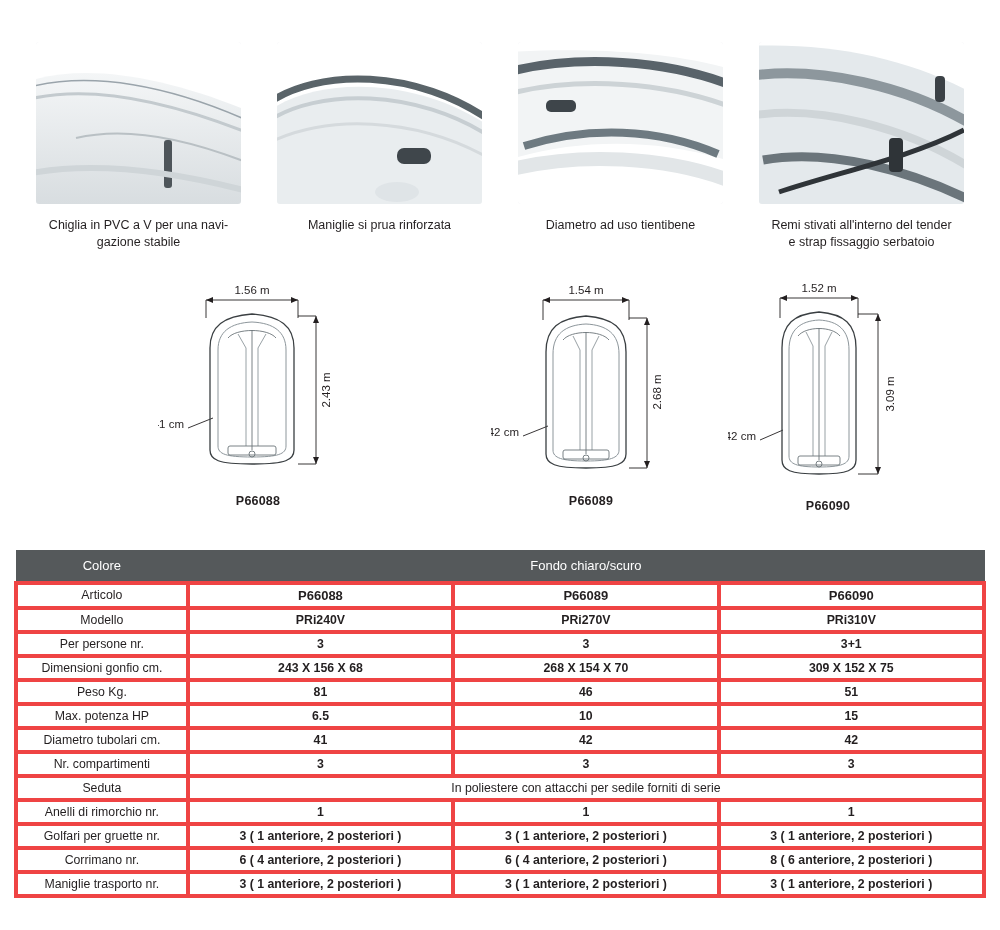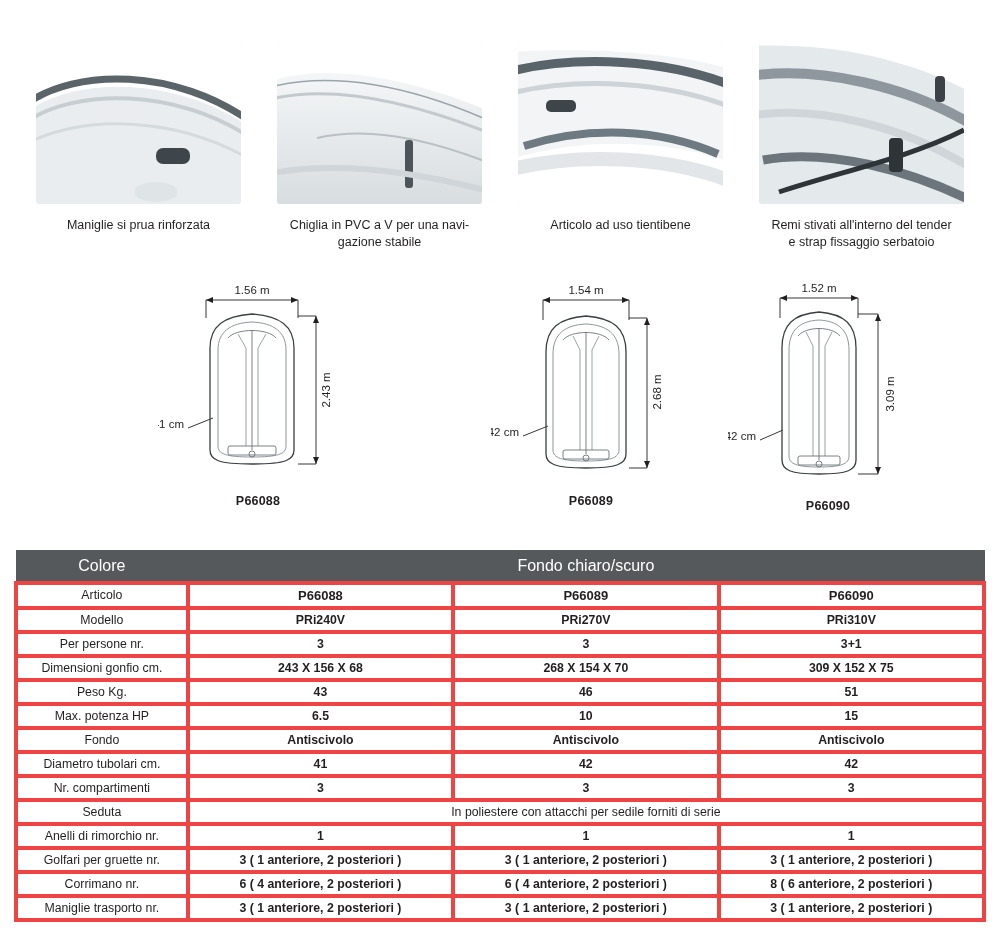--- a/index.html
+++ b/index.html
@@ -66,52 +66,37 @@
     border: 4px solid #ef4444;
     padding: 3px 4px;
     text-align: center;
     height: 22px;
     color: #231f20;
   }
   .spec-table tr.head td {
     background: #55595b;
     color: #ffffff;
     border: 1px solid #55595b;
-    font-size: 16px;
+    font-size: 13px;
     height: 32px;
   }
   .spec-table td.label {
     width: 172px;
     background: #ffffff;
   }
   .spec-table tr.head td.label { background: #55595b; }
   .spec-table td.val { width: 266px; font-weight: bold; }
   .spec-table tr.codes td.val { font-weight: bold; font-size: 13px; }
 </style>
 </head>
 <body>
 
 <div class="page">
 
   <div class="photos">
-
-    <div class="photo-cell">
-      <div class="photo">
-        <svg viewBox="0 0 205 162" preserveAspectRatio="none">
-          <rect width="205" height="162" fill="#ffffff"></rect>
-          <path d="M-10,70 C40,34 140,34 215,86 L215,162 L-10,162 Z" fill="#e9edef"></path>
-          <path d="M-10,62 C40,26 140,26 215,80" fill="none" stroke="#5a6469" stroke-width="7"></path>
-          <path d="M-10,80 C40,46 140,46 215,96" fill="none" stroke="#c7ced2" stroke-width="4"></path>
-          <path d="M-10,102 C45,72 140,74 215,118" fill="none" stroke="#d5dadd" stroke-width="3"></path>
-          <rect x="120" y="106" width="34" height="16" rx="7" fill="#3f464b"></rect>
-          <ellipse cx="120" cy="150" rx="22" ry="10" fill="#dfe4e7"></ellipse>
-        </svg>
-      </div>
-      <div class="photo-caption">Maniglie si prua rinforzata</div>
-    </div>
 
     <div class="photo-cell">
       <div class="photo">
         <svg viewBox="0 0 205 162" preserveAspectRatio="none">
           <defs>
             <linearGradient id="g1" x1="0" y1="0" x2="0" y2="1">
               <stop offset="0" stop-color="#f4f6f7"></stop>
                 <stop offset="1" stop-color="#d8dde0"></stop>
             </linearGradient>
           </defs>
@@ -124,30 +109,45 @@
           <path d="M-10,132 C60,118 140,130 215,150" fill="none" stroke="#cfd5d8" stroke-width="6"></path>
         </svg>
       </div>
       <div class="photo-caption">Chiglia in PVC a V per una navi-<br>gazione stabile</div>
     </div>
 
     <div class="photo-cell">
       <div class="photo">
         <svg viewBox="0 0 205 162" preserveAspectRatio="none">
           <rect width="205" height="162" fill="#ffffff"></rect>
+          <path d="M-10,70 C40,34 140,34 215,86 L215,162 L-10,162 Z" fill="#e9edef"></path>
+          <path d="M-10,62 C40,26 140,26 215,80" fill="none" stroke="#5a6469" stroke-width="7"></path>
+          <path d="M-10,80 C40,46 140,46 215,96" fill="none" stroke="#c7ced2" stroke-width="4"></path>
+          <path d="M-10,102 C45,72 140,74 215,118" fill="none" stroke="#d5dadd" stroke-width="3"></path>
+          <rect x="120" y="106" width="34" height="16" rx="7" fill="#3f464b"></rect>
+          <ellipse cx="120" cy="150" rx="22" ry="10" fill="#dfe4e7"></ellipse>
+        </svg>
+      </div>
+      <div class="photo-caption">Maniglie si prua rinforzata</div>
+    </div>
+
+    <div class="photo-cell">
+      <div class="photo">
+        <svg viewBox="0 0 205 162" preserveAspectRatio="none">
+          <rect width="205" height="162" fill="#ffffff"></rect>
           <path d="M-10,10 C60,6 150,8 215,28 L215,120 C140,96 60,96 -10,118 Z" fill="#f2f4f5"></path>
           <path d="M-10,30 C60,12 150,18 215,44" fill="none" stroke="#59636a" stroke-width="9"></path>
           <path d="M-10,52 C60,34 150,40 215,66" fill="none" stroke="#cdd3d6" stroke-width="5"></path>
           <path d="M6,104 C70,84 140,86 200,112" fill="none" stroke="#6e7a81" stroke-width="8"></path>
           <path d="M-10,128 C60,110 150,114 215,140" fill="none" stroke="#e2e6e8" stroke-width="14"></path>
           <rect x="28" y="58" width="30" height="12" rx="5" fill="#3e454a"></rect>
           <rect x="150" y="150" width="0" height="0"></rect>
         </svg>
       </div>
-      <div class="photo-caption">Articolo ad uso tientibene</div>
+      <div class="photo-caption">Diametro ad uso tientibene</div>
     </div>
 
     <div class="photo-cell">
       <div class="photo">
         <svg viewBox="0 0 205 162" preserveAspectRatio="none">
           <rect width="205" height="162" fill="#ffffff"></rect>
           <path d="M-10,4 C70,0 150,16 215,52 L215,162 L-10,162 Z" fill="#e4e9ec"></path>
           <path d="M-10,34 C60,24 150,44 215,84" fill="none" stroke="#8d979d" stroke-width="10"></path>
           <path d="M-10,74 C60,62 150,86 215,128" fill="none" stroke="#cfd5d8" stroke-width="8"></path>
           <path d="M4,118 C70,106 150,128 215,160" fill="none" stroke="#6b757b" stroke-width="9"></path>
@@ -285,37 +285,31 @@
         <td class="val">3+1</td>
       </tr>
       <tr>
         <td class="label">Dimensioni gonfio cm.</td>
         <td class="val">243 X 156 X 68</td>
         <td class="val">268 X 154 X 70</td>
         <td class="val">309 X 152 X 75</td>
       </tr>
       <tr>
         <td class="label">Peso Kg.</td>
-        <td class="val">43</td>
+        <td class="val">81</td>
         <td class="val">46</td>
         <td class="val">51</td>
       </tr>
       <tr>
         <td class="label">Max. potenza HP</td>
         <td class="val">6.5</td>
         <td class="val">10</td>
         <td class="val">15</td>
       </tr>
       <tr>
-        <td class="label">Fondo</td>
-        <td class="val">Antiscivolo</td>
-        <td class="val">Antiscivolo</td>
-        <td class="val">Antiscivolo</td>
-      </tr>
-      <tr>
         <td class="label">Diametro tubolari cm.</td>
         <td class="val">41</td>
         <td class="val">42</td>
         <td class="val">42</td>
       </tr>
       <tr>
         <td class="label">Nr. compartimenti</td>
         <td class="val">3</td>
         <td class="val">3</td>
         <td class="val">3</td>

